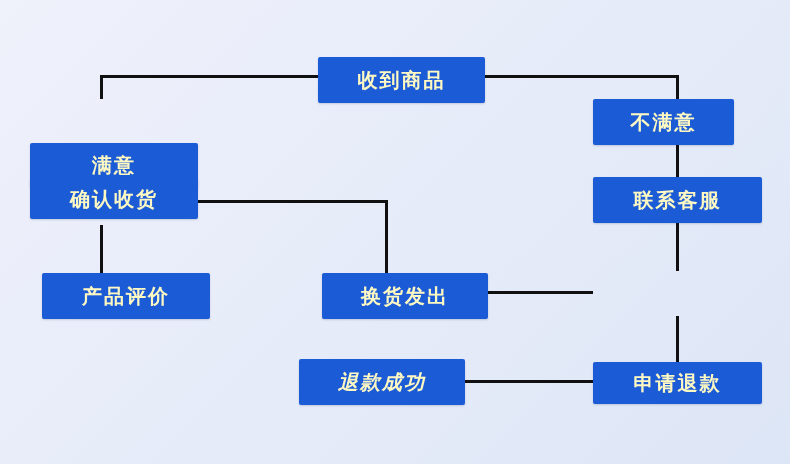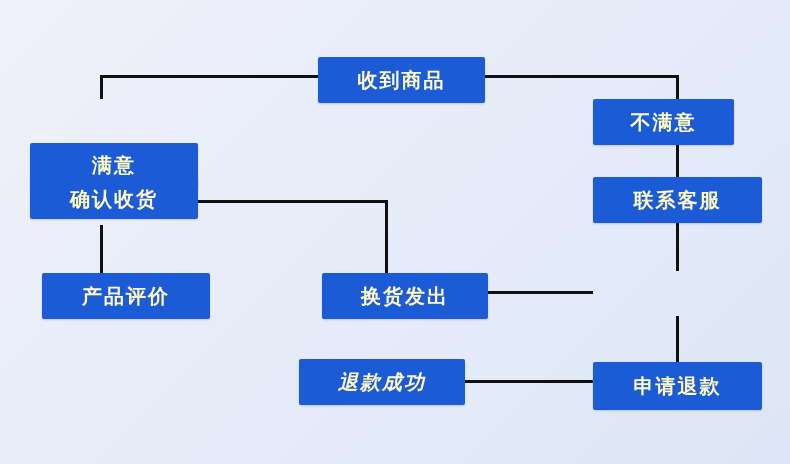--- a/index.html
+++ b/index.html
@@ -39,21 +39,21 @@
   
   #n-received        { left: 318px; top:  57px; width: 167px; height: 46px; }
   #n-satisfied       { left:  30px; top:  99px; width: 168px; height: 45px; margin-top: 44px; }
   #n-unsatisfied     { left: 593px; top:  99px; width: 141px; height: 46px; }
   #n-confirm-receipt { left:  30px; top: 179px; width: 168px; height: 40px; }
   #n-contact-support { left: 593px; top: 177px; width: 169px; height: 46px; }
   #n-product-review  { left:  42px; top: 273px; width: 168px; height: 46px; }
   #n-exchange-shipped{ left: 299px; top: 273px; width: 166px; height: 46px; margin-left: 23px; }
   #n-return-exchange { left: 593px; top: 271px; width: 169px; height: 45px; }
   #n-refund-success  { left: 299px; top: 359px; width: 166px; height: 46px; font-style: italic; }
-  #n-request-refund  { left: 593px; top: 362px; width: 169px; height: 48px; text-align: center; }
+  #n-request-refund  { left: 593px; top: 362px; width: 169px; height: 42px; text-align: center; }
 
   
   #c-top-left-h      { left: 100px; top:  75px; width: 218px; }
   #c-top-left-v      { left: 100px; top:  75px; height: 24px; }
   #c-top-right-h     { left: 485px; top:  75px; width: 194px; }
   #c-top-right-v     { left: 676px; top:  75px; height: 24px; }
   #c-sat-confirm-v   { left: 100px; top: 144px; height: 35px; }
   #c-confirm-review-v{ left: 100px; top: 225px; height: 48px; }
   #c-confirm-exch-h  { left: 198px; top: 200px; width: 190px; }
   #c-confirm-exch-v  { left: 385px; top: 200px; height: 73px; }

